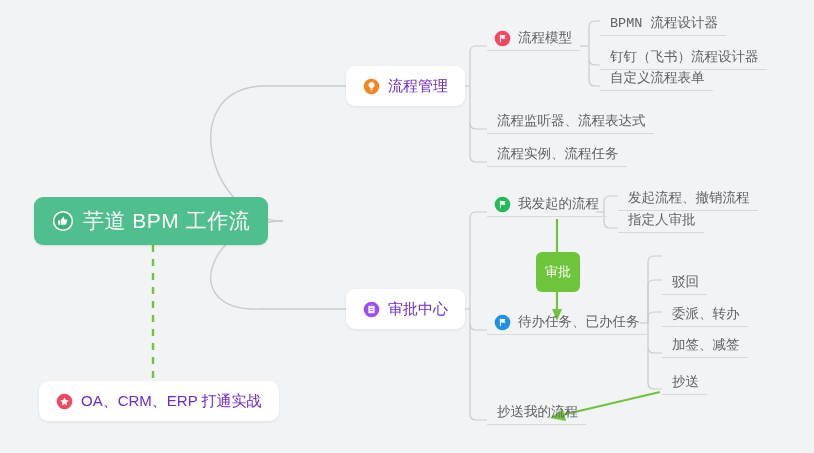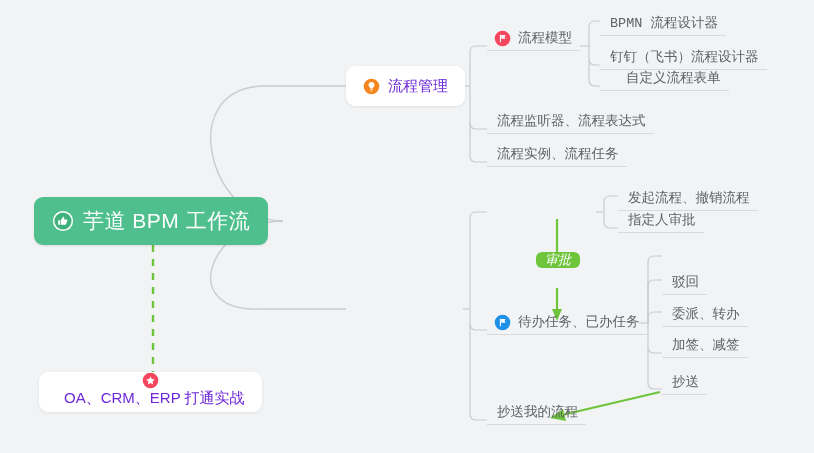--- a/index.html
+++ b/index.html
@@ -65,25 +65,24 @@
     align-items: flex-end;
     padding-bottom: 3px;
   }
   .uline .label { margin-left: 7px; }
   .uline.plain { padding-left: 10px; }
   
   .tagbox {
     background: #6ec53c;
     color: #ffffff;
     border-radius: 6px;
-    height: 16px;
+    height: 40px;
     padding: 0 9px;
     font-size: 13px;
     justify-content: center;
-    font-style: italic;
   }
   
   .ico {
     width: 17px;
     height: 17px;
     flex: 0 0 17px;
     border-radius: 50%;
     display: block;
   }
   .ico.big { width: 22px; height: 22px; flex-basis: 22px; }
@@ -172,31 +171,54 @@
     <span class="label">流程模型</span>
   </div>
 
   <div class="node uline plain" style="left:600px; top:9px;">
     <span class="label" style="margin-left:0;font-family:Liberation Mono, monospace;">BPMN 流程设计器</span>
   </div>
   <div class="node uline plain" style="left:600px; top:43px;">
     <span class="label" style="margin-left:0;">钉钉（飞书）流程设计器</span>
   </div>
   <div class="node uline plain" style="left:600px; top:64px;">
-    <span class="label" style="margin-left:16px;">自定义流程表单</span>
+    <span class="label" style="margin-left:0;">自定义流程表单</span>
   </div>
 
   <div class="node uline plain" style="left:487px; top:107px;">
     <span class="label" style="margin-left:0;">流程监听器、流程表达式</span>
   </div>
   <div class="node uline plain" style="left:487px; top:140px;">
     <span class="label" style="margin-left:0;">流程实例、流程任务</span>
   </div>
 
-
+  <div class="node card" style="left:346px; top:289px;">
+    <span class="ico">
+      <svg viewBox="0 0 24 24">
+          <circle cx="12" cy="12" r="11" fill="#9b4dff"></circle>
+          <rect x="7.6" y="6.8" width="8.8" height="10.6" rx="1.2" fill="#ffffff"></rect>
+          <rect x="9.9" y="5.3" width="4.2" height="2.4" rx="1.1" fill="#ffffff"></rect>
+          <rect x="9.9" y="5.6" width="4.2" height="1.8" rx="0.9" fill="#9b4dff"></rect>
+          <rect x="9.3" y="10" width="5.4" height="1.1" rx="0.5" fill="#9b4dff"></rect>
+          <rect x="9.3" y="12.6" width="5.4" height="1.1" rx="0.5" fill="#9b4dff"></rect>
+        </svg>
+    </span>
+    <span class="label">审批中心</span>
+  </div>
+
+  <div class="node uline" style="left:487px; top:190px;">
+    <span class="ico">
+      <svg viewBox="0 0 24 24">
+          <circle cx="12" cy="12" r="11" fill="#22bb55"></circle>
+          <rect x="8.3" y="6.3" width="1.5" height="11.4" rx="0.7" fill="#ffffff"></rect>
+          <path d="M10.2 7.2h6.1l-1.5 2.6 1.5 2.6h-6.1z" fill="#ffffff"></path>
+        </svg>
+    </span>
+    <span class="label">我发起的流程</span>
+  </div>
 
   <div class="node uline plain" style="left:618px; top:184px;">
     <span class="label" style="margin-left:0;">发起流程、撤销流程</span>
   </div>
   <div class="node uline plain" style="left:618px; top:206px;">
     <span class="label" style="margin-left:0;">指定人审批</span>
   </div>
 
   <div class="node tagbox" style="left:536px; top:252px;">
     <span class="label">审批</span>
@@ -223,21 +245,21 @@
     <span class="label" style="margin-left:0;">加签、减签</span>
   </div>
   <div class="node uline plain" style="left:662px; top:368px;font-family:Liberation Serif, serif;">
     <span class="label" style="margin-left:0;">抄送</span>
   </div>
 
   <div class="node uline plain" style="left:487px; top:398px;">
     <span class="label" style="margin-left:0;">抄送我的流程</span>
   </div>
 
-  <div class="node card" style="left:39px; top:372px;flex-direction:column;">
+  <div class="node card" style="left:39px; top:381px;">
     <span class="ico">
       <svg viewBox="0 0 24 24">
           <circle cx="12" cy="12" r="11" fill="#f5465d"></circle>
           <path d="M12 6.2l1.85 3.75 4.15.6-3 2.93.71 4.13L12 15.7l-3.71 1.91.71-4.13-3-2.93 4.15-.6z" fill="#ffffff"></path>
         </svg>
     </span>
     <span class="label">OA、CRM、ERP 打通实战</span>
   </div>
 
 </div>

